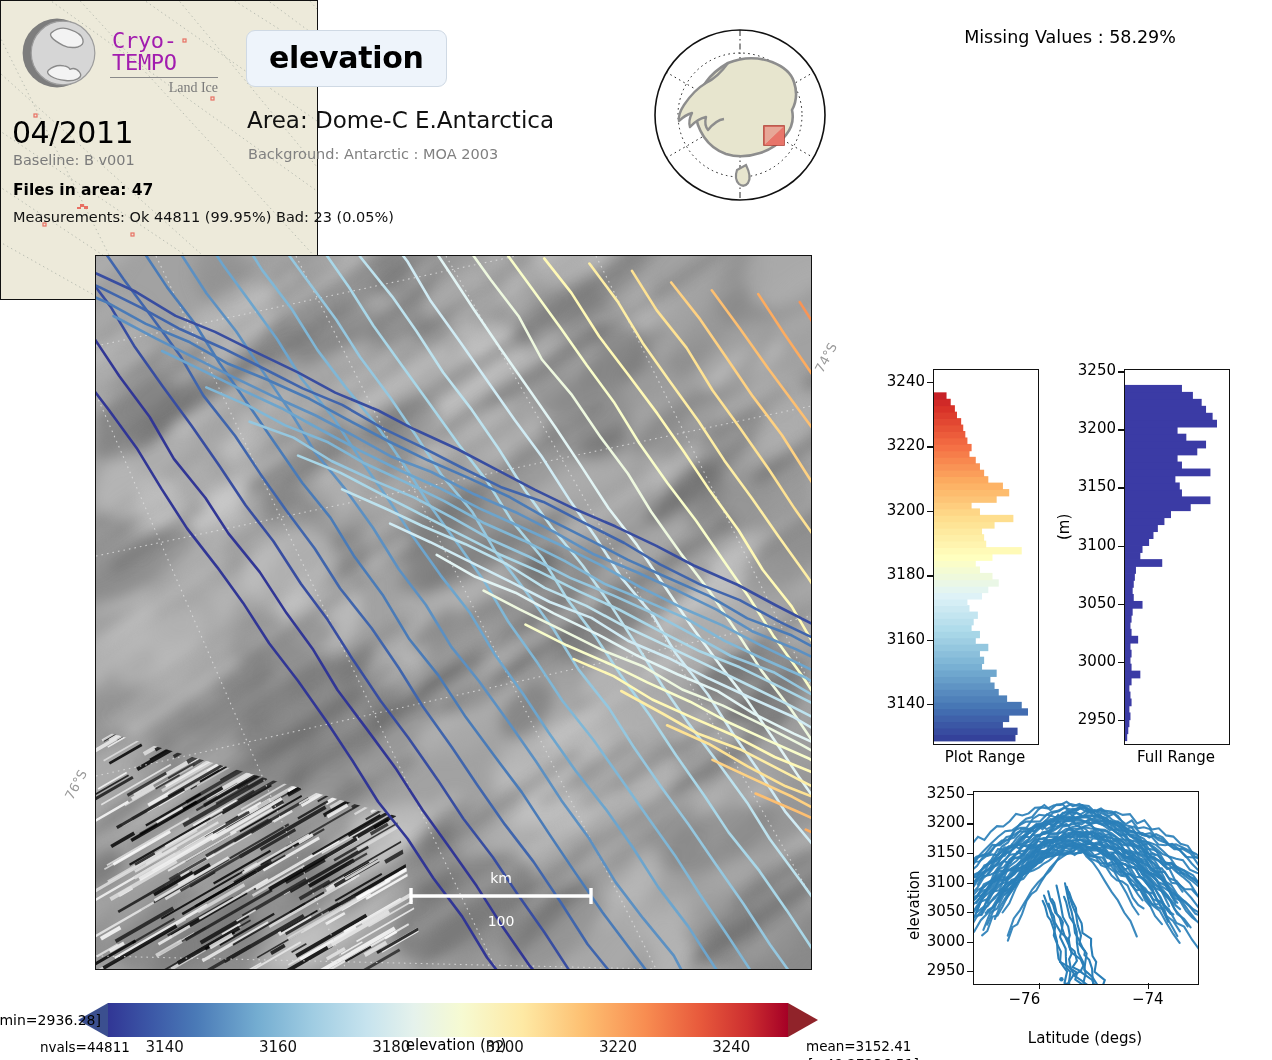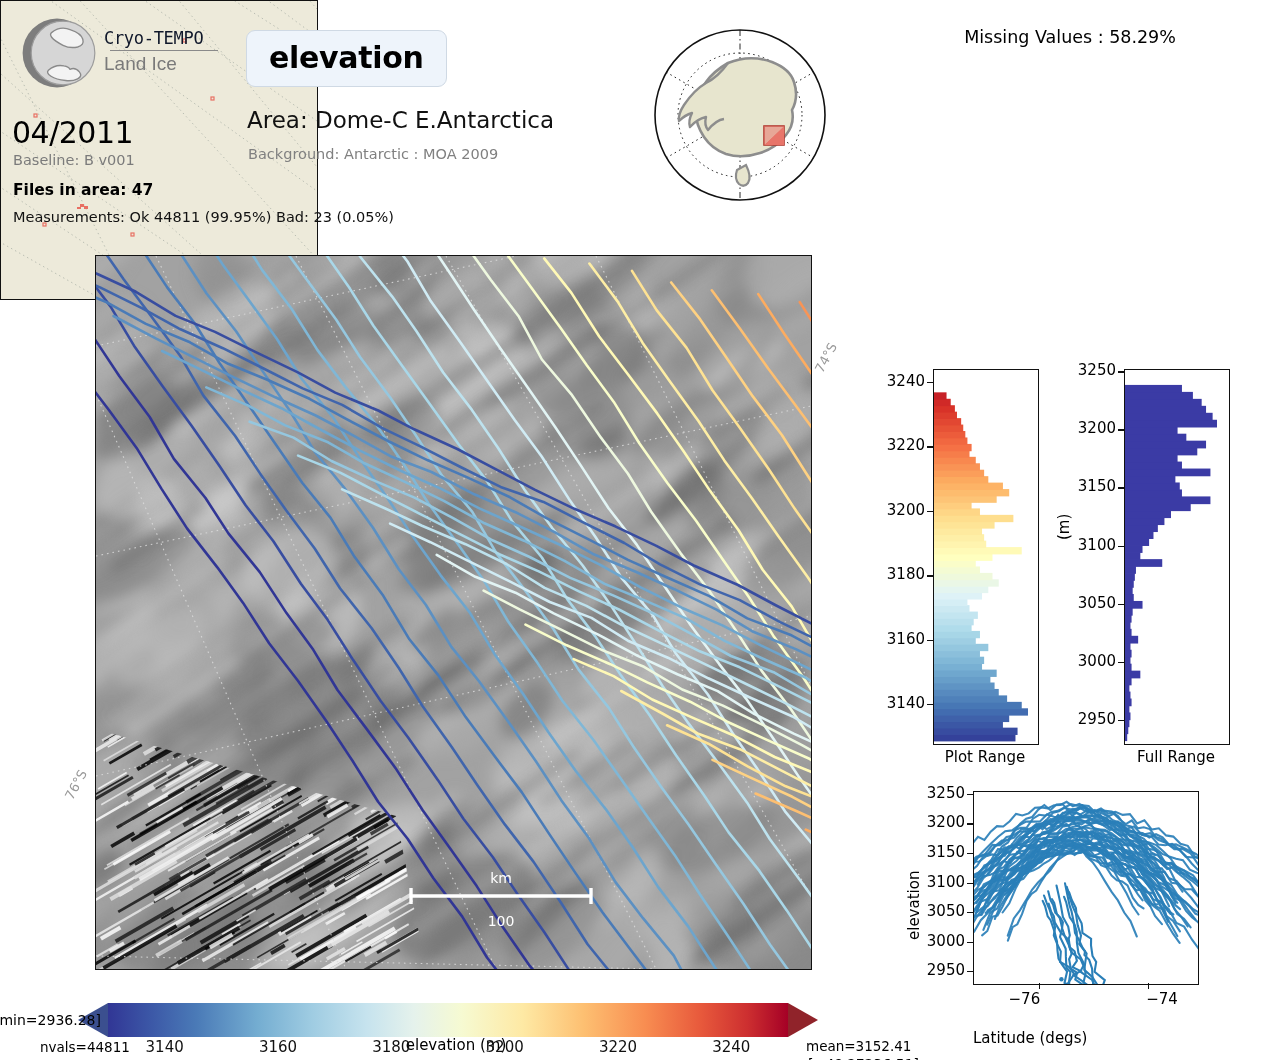--- a/index.html
+++ b/index.html
@@ -4,24 +4,24 @@
 <style>
   html,body{margin:0;padding:0;background:#ffffff;}
   body{width:1272px;height:1060px;position:relative;overflow:hidden;
        font-family:"DejaVu Sans","Liberation Sans",sans-serif;color:#000;}
   .abs{position:absolute;}
 
   
   #logo-globe{left:14px;top:10px;width:86px;height:86px;}
   #logo-text{left:104px;top:30px;width:120px;}
   .logo-main{font-family:"DejaVu Sans Mono","Liberation Mono",monospace;
-             font-size:17px;color:#0f172a;letter-spacing:-.3px;line-height:1;}
+             font-size:22px;color:#a21caf;letter-spacing:-.3px;line-height:1;margin-left:8px;}
   .logo-rule{border-bottom:1.4px solid #8a8a8a;margin:3px 0 2px 6px;width:108px;}
-  .logo-sub{font-family:Liberation Sans, sans-serif;
-            font-size:19px;color:#7a7a7a;text-align:left;width:114px;}
+  .logo-sub{font-family:Liberation Serif, serif;
+            font-size:14px;color:#7a7a7a;text-align:right;width:114px;}
 
   
   #date-big{left:12px;top:115px;font-size:30px;font-weight:normal;letter-spacing:-.5px;}
   #baseline{left:13px;top:152px;font-size:14.5px;color:#7b7b7b;}
   #files-area{left:13px;top:181px;font-size:15.5px;font-weight:bold;}
   #measurements{left:13px;top:209px;font-size:14.5px;color:#111;}
 
   
   #title-badge{left:246px;top:30px;padding:9px 22px 11px;background:#eef4fb;
      border:1px solid #cfd9e4;border-radius:9px;font-size:30px;font-weight:bold;
@@ -48,21 +48,21 @@
   .tickmark{position:absolute;height:1.2px;background:#111;width:6px;}
   #full-ylabel{position:absolute;left:1055px;top:540px;font-size:15px;
       transform:rotate(-90deg);transform-origin:left top;}
 
   
   #scatter-box{left:973px;top:791px;width:224px;height:192px;
       border:1.1px solid #111;background:#fff;overflow:hidden;position:absolute;}
   #scatter-ylabel{position:absolute;left:905px;top:940px;font-size:15px;
       transform:rotate(-90deg);transform-origin:left top;}
   #scatter-xlabel{position:absolute;left:973px;top:1029px;width:224px;
-      text-align:left;font-size:15px;}
+      text-align:center;font-size:15px;}
 
   
   #map{left:95px;top:255px;width:715px;height:713px;
        border:1.3px solid #111;overflow:hidden;position:absolute;background:#9a9a9a;}
   .maplbl{position:absolute;font-size:13px;color:#9a9a9a;}
   #cbar{position:absolute;left:108px;top:1003px;width:680px;height:34px;
         background:linear-gradient(to right,
           #313695 0%, #3b56a6 6%, #4a7ab7 13%, #74add1 22%, #9fcce2 30%,
           #c6e3ee 38%, #e5f2ec 45%, #f6fad2 52%, #fee9a4 61%, #fdbf71 70%,
           #f88d51 79%, #e85a3c 87%, #cd2f30 94%, #a50026 100%);}
@@ -94,21 +94,21 @@
   <div class="logo-sub">Land Ice</div>
 </div>
 
 <div class="abs" id="date-big">04/2011</div>
 <div class="abs" id="baseline">Baseline: B v001</div>
 <div class="abs" id="files-area">Files in area: 47</div>
 <div class="abs" id="measurements">Measurements: Ok 44811 (99.95%) Bad: 23 (0.05%)</div>
 
 <div class="abs" id="title-badge">elevation</div>
 <div class="abs" id="area-title">Area: Dome-C E.Antarctica</div>
-<div class="abs" id="bg-title">Background: Antarctic : MOA 2009</div>
+<div class="abs" id="bg-title">Background: Antarctic : MOA 2003</div>
 
 <svg class="abs" id="locator" viewBox="0 0 180 180">
   <circle cx="90" cy="90" r="85" fill="#fff" stroke="#111" stroke-width="1.6"></circle>
   <circle cx="90" cy="90" r="62" fill="none" stroke="#111" stroke-width="1" stroke-dasharray="1.5,3.5"></circle>
   <line x1="90" y1="5" x2="90" y2="175" stroke="#111" stroke-width=".9" stroke-dasharray="6,3,1.5,3"></line>
   <line x1="16" y1="47" x2="164" y2="133" stroke="#111" stroke-width=".9" stroke-dasharray="1.6,3.4"></line>
   <line x1="16" y1="133" x2="164" y2="47" stroke="#111" stroke-width=".9" stroke-dasharray="1.6,3.4"></line>
   <path d="M78 38 q22 -9 44 -1 q18 7 22 20 q5 15 -2 28 q3 14 -6 25 q-10 13 -26 18
            q-18 6 -34 1 q-14 -5 -22 -17 q-10 -15 -8 -31 q1 -13 10 -24 q8 -11 22 -19z" fill="#e7e5ce" stroke="#8d8d8d" stroke-width="2.6" stroke-linejoin="round"></path>
   <path d="M78 38 q-10 14 -22 20 q-12 7 -22 22 q-6 9 -5 16 q6 -6 13 -8
@@ -371,21 +371,21 @@
     <div class="ytick" style="left: 897px; top: 872.569px; width: 68px;">3100</div>
     <div class="tickmark" style="left: 967px; top: 882.569px;"></div>
     <div class="ytick" style="left: 897px; top: 843.031px; width: 68px;">3150</div>
     <div class="tickmark" style="left: 967px; top: 853.031px;"></div>
     <div class="ytick" style="left: 897px; top: 813.492px; width: 68px;">3200</div>
     <div class="tickmark" style="left: 967px; top: 823.492px;"></div>
     <div class="ytick" style="left: 897px; top: 783.954px; width: 68px;">3250</div>
     <div class="tickmark" style="left: 967px; top: 793.954px;"></div>
     <div style="position: absolute; font-size: 15px; text-align: left; width: 60px; left: 1008.56px; top: 990px;">−76</div>
     <div style="position: absolute; width: 1.2px; height: 6px; background: rgb(17, 17, 17); left: 1038.56px; top: 983px;"></div>
-    <div style="position: absolute; font-size: 15px; text-align: right; width: 60px; left: 1117.83px; top: 990px;">−74</div>
+    <div style="position: absolute; font-size: 15px; text-align: center; width: 60px; left: 1117.83px; top: 990px;">−74</div>
     <div style="position: absolute; width: 1.2px; height: 6px; background: rgb(17, 17, 17); left: 1147.83px; top: 983px;"></div>
   </div>
 <div id="scatter-ylabel">elevation</div>
 <div id="scatter-xlabel">Latitude (degs)</div>
 
 <div id="map">
   <svg id="svg-map" width="715" height="713" viewBox="0 0 715 713">
       <defs>
         <filter id="bl" x="-20%" y="-20%" width="140%" height="140%">
           <feGaussianBlur stdDeviation="7"></feGaussianBlur>

